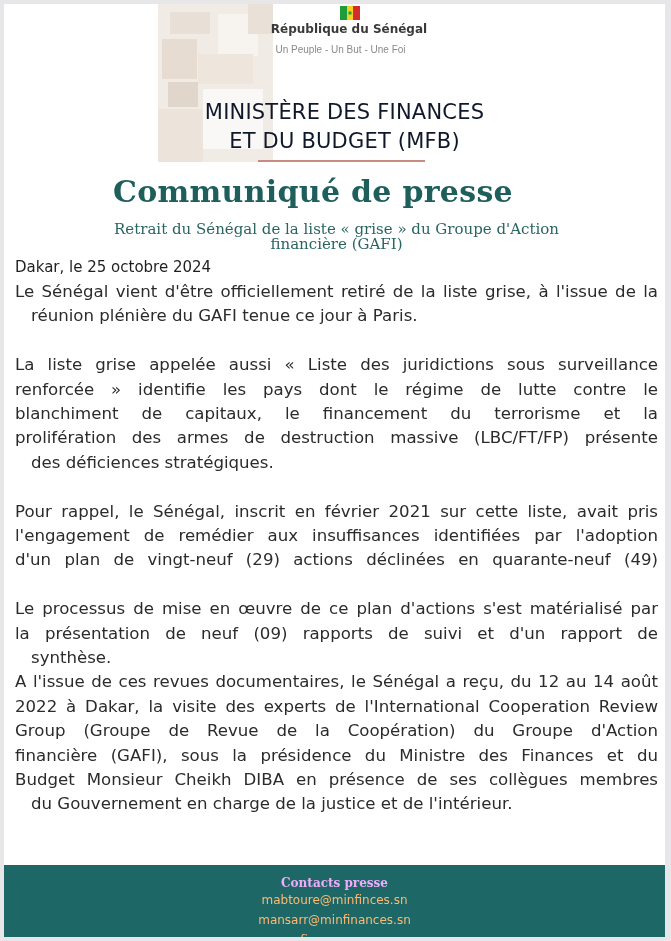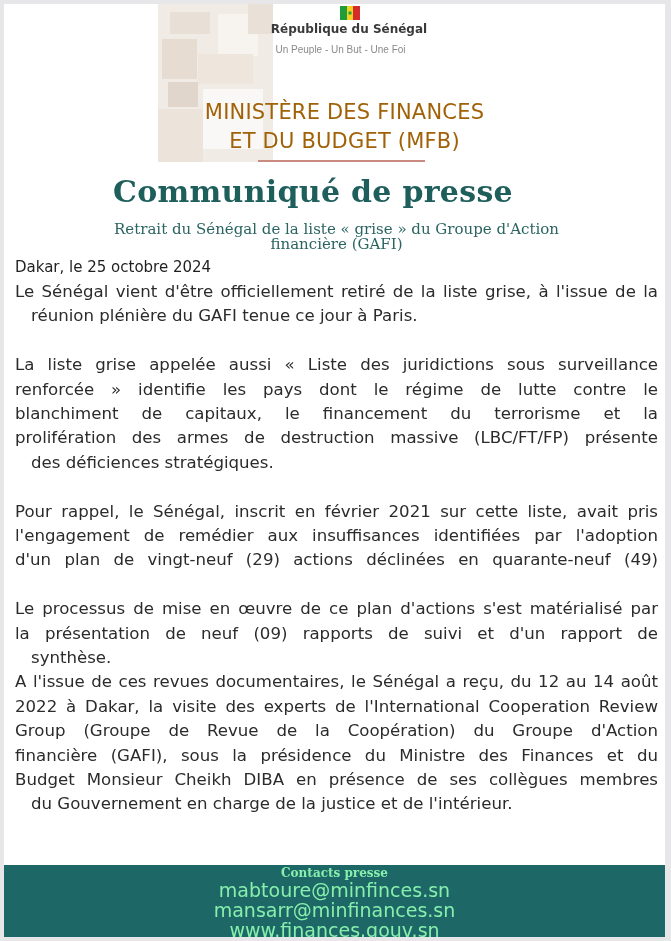--- a/index.html
+++ b/index.html
@@ -50,21 +50,21 @@
     .motto {
       position: absolute; left: 0; width: 661px; top: 40px;
       text-align: center; padding-left: 12px;
       font-family: "Liberation Sans", sans-serif;
       font-size: 10px; color: #8a8a8a;
     }
     .ministry {
       position: absolute; left: 0; width: 661px; top: 94px;
       text-align: center; padding-left: 20px;
       font-family: "DejaVu Sans", sans-serif;
-      font-size: 21px; line-height: 29px; color: #a16207;
+      font-size: 21px; line-height: 29px; color: #0f172a;
       letter-spacing: 0.2px;
     }
     .ministry-underline {
       position: absolute; left: 254px; top: 156px;
       width: 167px; height: 2px; background: #c98a80;
     }
     .title {
       position: absolute; left: 0; width: 618px; top: 170px;
       text-align: center;
       font-family: "DejaVu Serif", serif; font-weight: bold;
@@ -97,26 +97,26 @@
     .para .ln.last { text-align-last: left; margin-left: 16px; }
 
     .footer {
       position: absolute; left: 0; top: 861px;
       width: 661px; height: 72px;
       background: #1d6766;
       text-align: center; color: #f2f2f2;
     }
     .footer-title {
       font-family: "DejaVu Serif", serif; font-weight: bold;
-      font-size: 12px; line-height: 14px; color: #86efac;
-      padding-top: 1px;
+      font-size: 12px; line-height: 14px; color: #f0abfc;
+      padding-top: 11px;
     }
     .footer-line {
       font-family: "DejaVu Sans", sans-serif;
-      font-size: 19px; line-height: 20px; color: #86efac;
+      font-size: 12px; line-height: 20px; color: #fdba74;
     }
   </style>
 </head>
 <body>
 
 <div class="page">
 
   <div class="mosaic">
     <div class="m1"></div>
       <div class="m2"></div>

